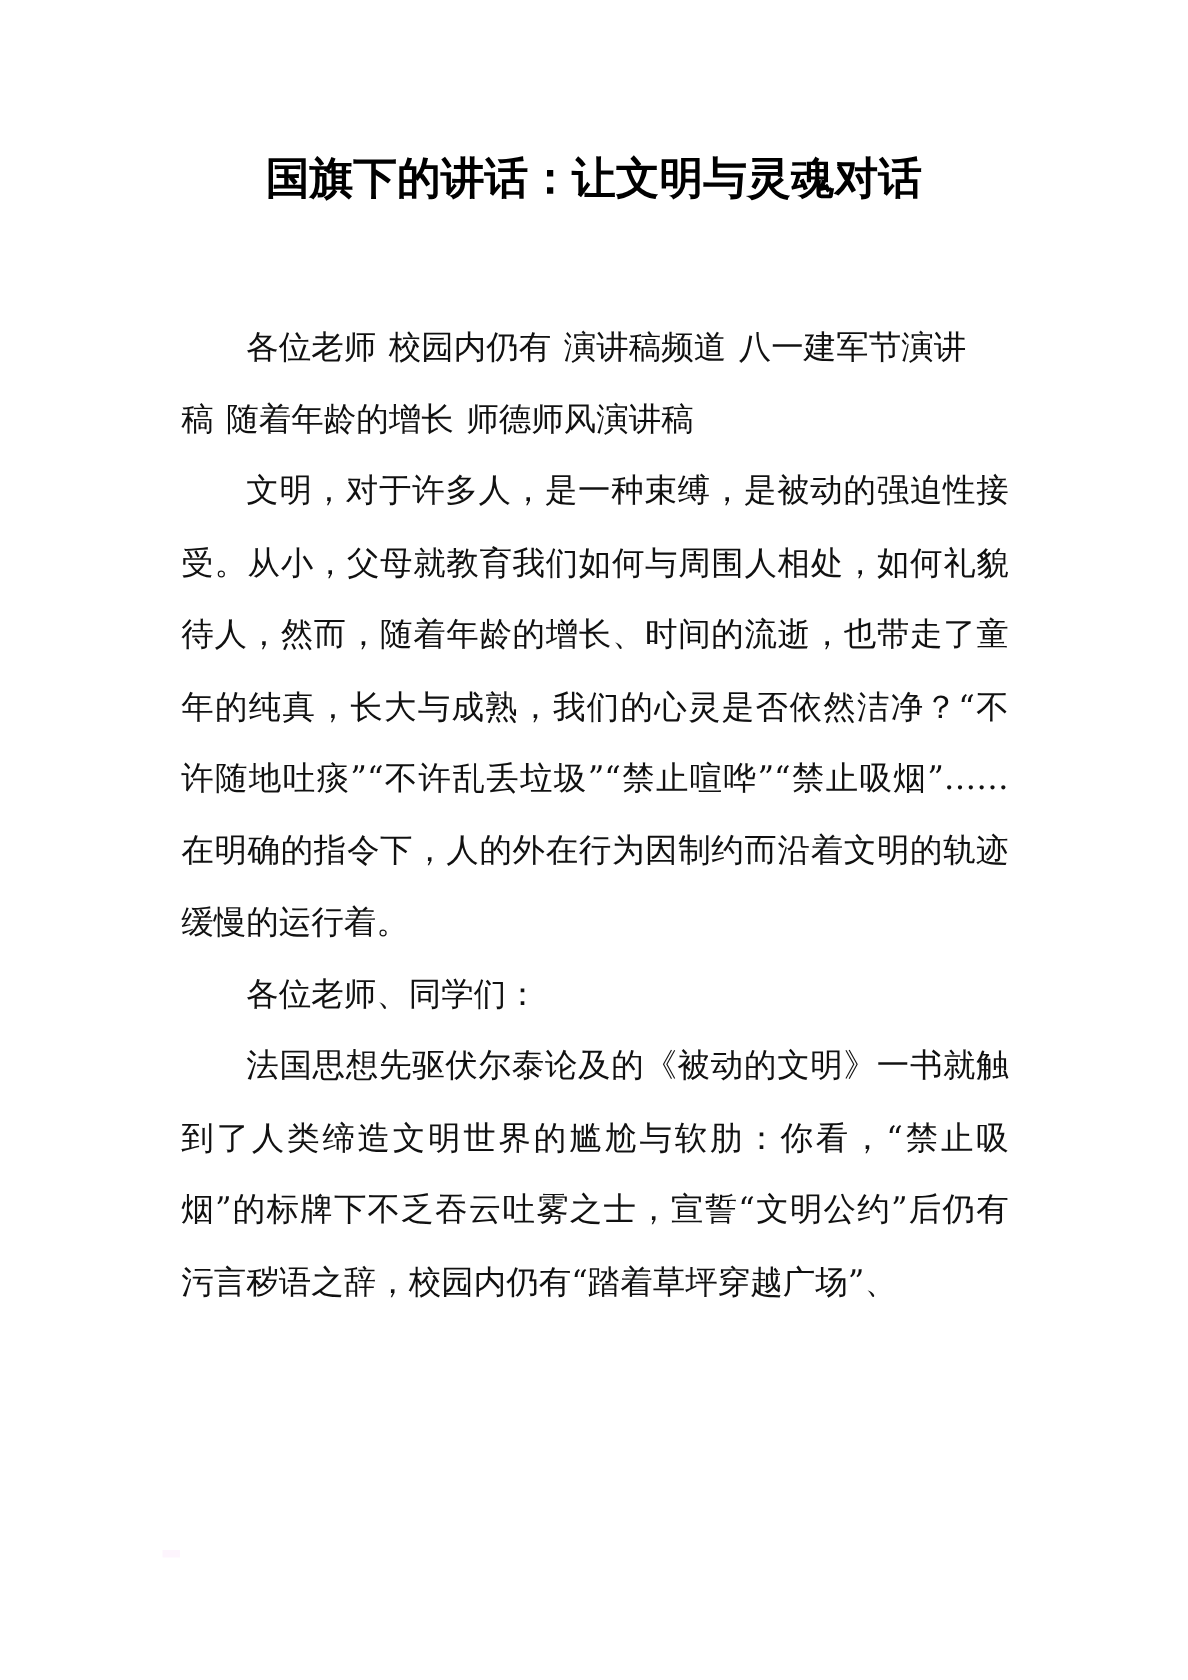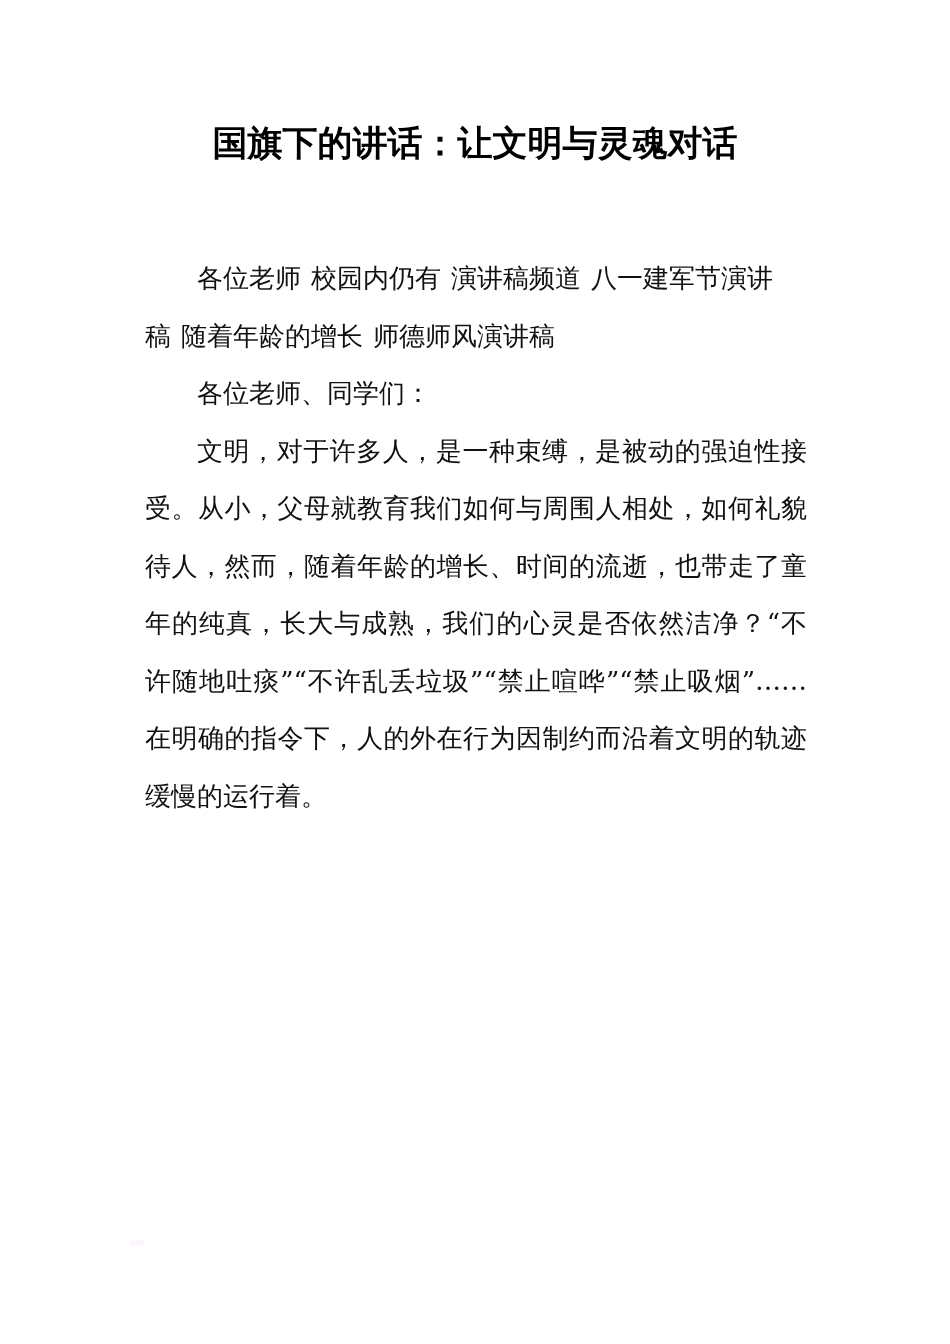--- a/index.html
+++ b/index.html
@@ -70,18 +70,19 @@
     }
   </style>
 </head>
 <body>
 
 <div class="page">
   <div class="title">国旗下的讲话：让文明与灵魂对话</div>
 
   <div class="body-text">
     <p class="links"><span>各位老师</span><span>校园内仍有</span><span>演讲稿频道</span><span>八一建军节演讲稿</span><span>随着年龄的增长</span><span>师德师风演讲稿</span></p>
+    <p class="para">文明，对于许多人，是一种束缚，是被动的强迫性接受。从小，父母就教育我们如何与周围人相处，如何礼貌待人，然而，随着年龄的增长、时间的流逝，也带走了童年的纯真，长大与成熟，我们的心灵是否依然洁净？“不许随地吐痰”“不许乱丢垃圾”“禁止喧哗”“禁止吸烟”……在明确的指令下，人的外在行为因制约而沿着文明的轨迹缓慢的运行着。</p>
     <p class="para">各位老师、同学们：</p>
-    <p class="para">文明，对于许多人，是一种束缚，是被动的强迫性接受。从小，父母就教育我们如何与周围人相处，如何礼貌待人，然而，随着年龄的增长、时间的流逝，也带走了童年的纯真，长大与成熟，我们的心灵是否依然洁净？“不许随地吐痰”“不许乱丢垃圾”“禁止喧哗”“禁止吸烟”……在明确的指令下，人的外在行为因制约而沿着文明的轨迹缓慢的运行着。</p>
+    <p class="para">法国思想先驱伏尔泰论及的《被动的文明》一书就触到了人类缔造文明世界的尴尬与软肋：你看，“禁止吸烟”的标牌下不乏吞云吐雾之士，宣誓“文明公约”后仍有污言秽语之辞，校园内仍有“踏着草坪穿越广场”、</p>
   </div>
 
   <div class="watermark"></div>
 </div>
 
 </body></html>

